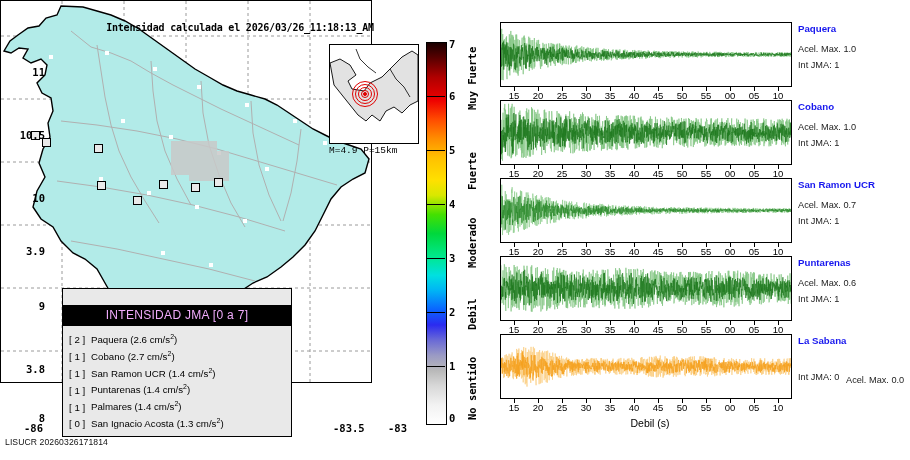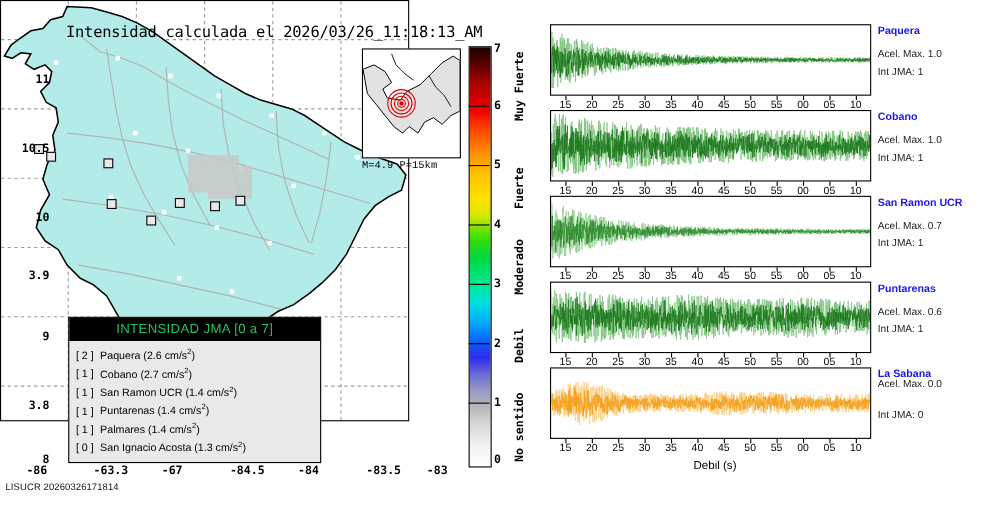--- a/index.html
+++ b/index.html
@@ -3,22 +3,22 @@
 <meta charset="utf-8">
 <style>
   html,body{margin:0;padding:0;background:#ffffff;}
   body{width:910px;height:460px;position:relative;overflow:hidden;
        font-family:"Liberation Sans",sans-serif;color:#000;}
 
   .abs{position:absolute;}
 
   
   #map-title{left:60px;top:22px;width:360px;text-align:center;
-             font-family:"DejaVu Sans Mono",monospace;font-size:14px;
-             font-weight:normal;letter-spacing:-0.2px;white-space:nowrap;}
+             font-family:"DejaVu Sans Mono",monospace;font-size:10px;
+             font-weight:bold;letter-spacing:-0.2px;white-space:nowrap;}
 
   
   #map-panel{left:51px;top:38px;width:370px;height:381px;
              border:1.2px solid #000;background:#ffffff;overflow:hidden;}
 
   .ylab{position:absolute;right:0;width:40px;text-align:right;
         font-family:"DejaVu Sans Mono",monospace;font-size:10.5px;font-weight:bold;}
   .xlab{position:absolute;top:0;width:60px;text-align:left;
         font-family:"DejaVu Sans Mono",monospace;font-size:10.5px;font-weight:bold;}
 
@@ -30,22 +30,22 @@
          border:1.2px solid #000;background:#ffffff;overflow:hidden;}
   #epi{position:absolute;left:22px;top:36px;width:26px;height:26px;}
   #epi i{position:absolute;border:1.1px solid #e00000;border-radius:50%;
          left:50%;top:50%;transform:translate(-50%,-50%);}
   #mag-label{position:absolute;left:329px;top:145px;width:100px;
              font-family:Liberation Mono, monospace;font-size:9.5px;white-space:nowrap;}
 
   
   #legend{position:absolute;left:62px;top:288px;width:228px;
           border:1px solid #000;background:#e9e9e9;}
-  #legend-title{background:#000;color:#22c55e;text-align:center;
-                font-size:12px;padding:3px 0 4px;letter-spacing:.3px;}
+  #legend-title{background:#000;color:#f0abfc;text-align:center;
+                font-size:12px;padding:3px 0 4px;letter-spacing:.3px;margin-top:16px;}
   #legend-list{padding:4px 6px 5px 6px;}
   .leg-row{font-size:9.7px;line-height:13.6px;white-space:nowrap;}
   .leg-row .br{display:inline-block;width:22px;}
   sup{font-size:7px;vertical-align:super;}
 
   
   #cbar{position:absolute;left:426px;top:42px;width:19px;height:381px;
         border:1px solid #000;
         background:linear-gradient(to top,
           #ffffff 0%, #f2f2f2 5%, #d8d8d8 10%, #b9b9b9 14%,
@@ -391,18 +391,18 @@
       <span class="tk" style="left:206.0px"></span>
       <span class="tl" style="left:206.0px">55</span>
       <span class="tk" style="left:230.0px"></span>
       <span class="tl" style="left:230.0px">00</span>
       <span class="tk" style="left:254.0px"></span>
       <span class="tl" style="left:254.0px">05</span>
       <span class="tk" style="left:278.0px"></span>
       <span class="tl" style="left:278.0px">10</span>
     </div>
     <div class="stn-name" style="top: 335px;">La Sabana</div>
-    <div class="stn-meta" style="top: 344px;">Acel. Max. 0.0</div>
+    <div class="stn-meta" style="top: 375px; margin-left: 48px;">Acel. Max. 0.0</div>
     <div class="stn-meta" style="top: 372px;">Int JMA: 0</div>
   </div>
 
 <div id="xaxis-title">Debil (s)</div>
 <div id="footer">LISUCR 20260326171814</div>
 
 </body></html>

